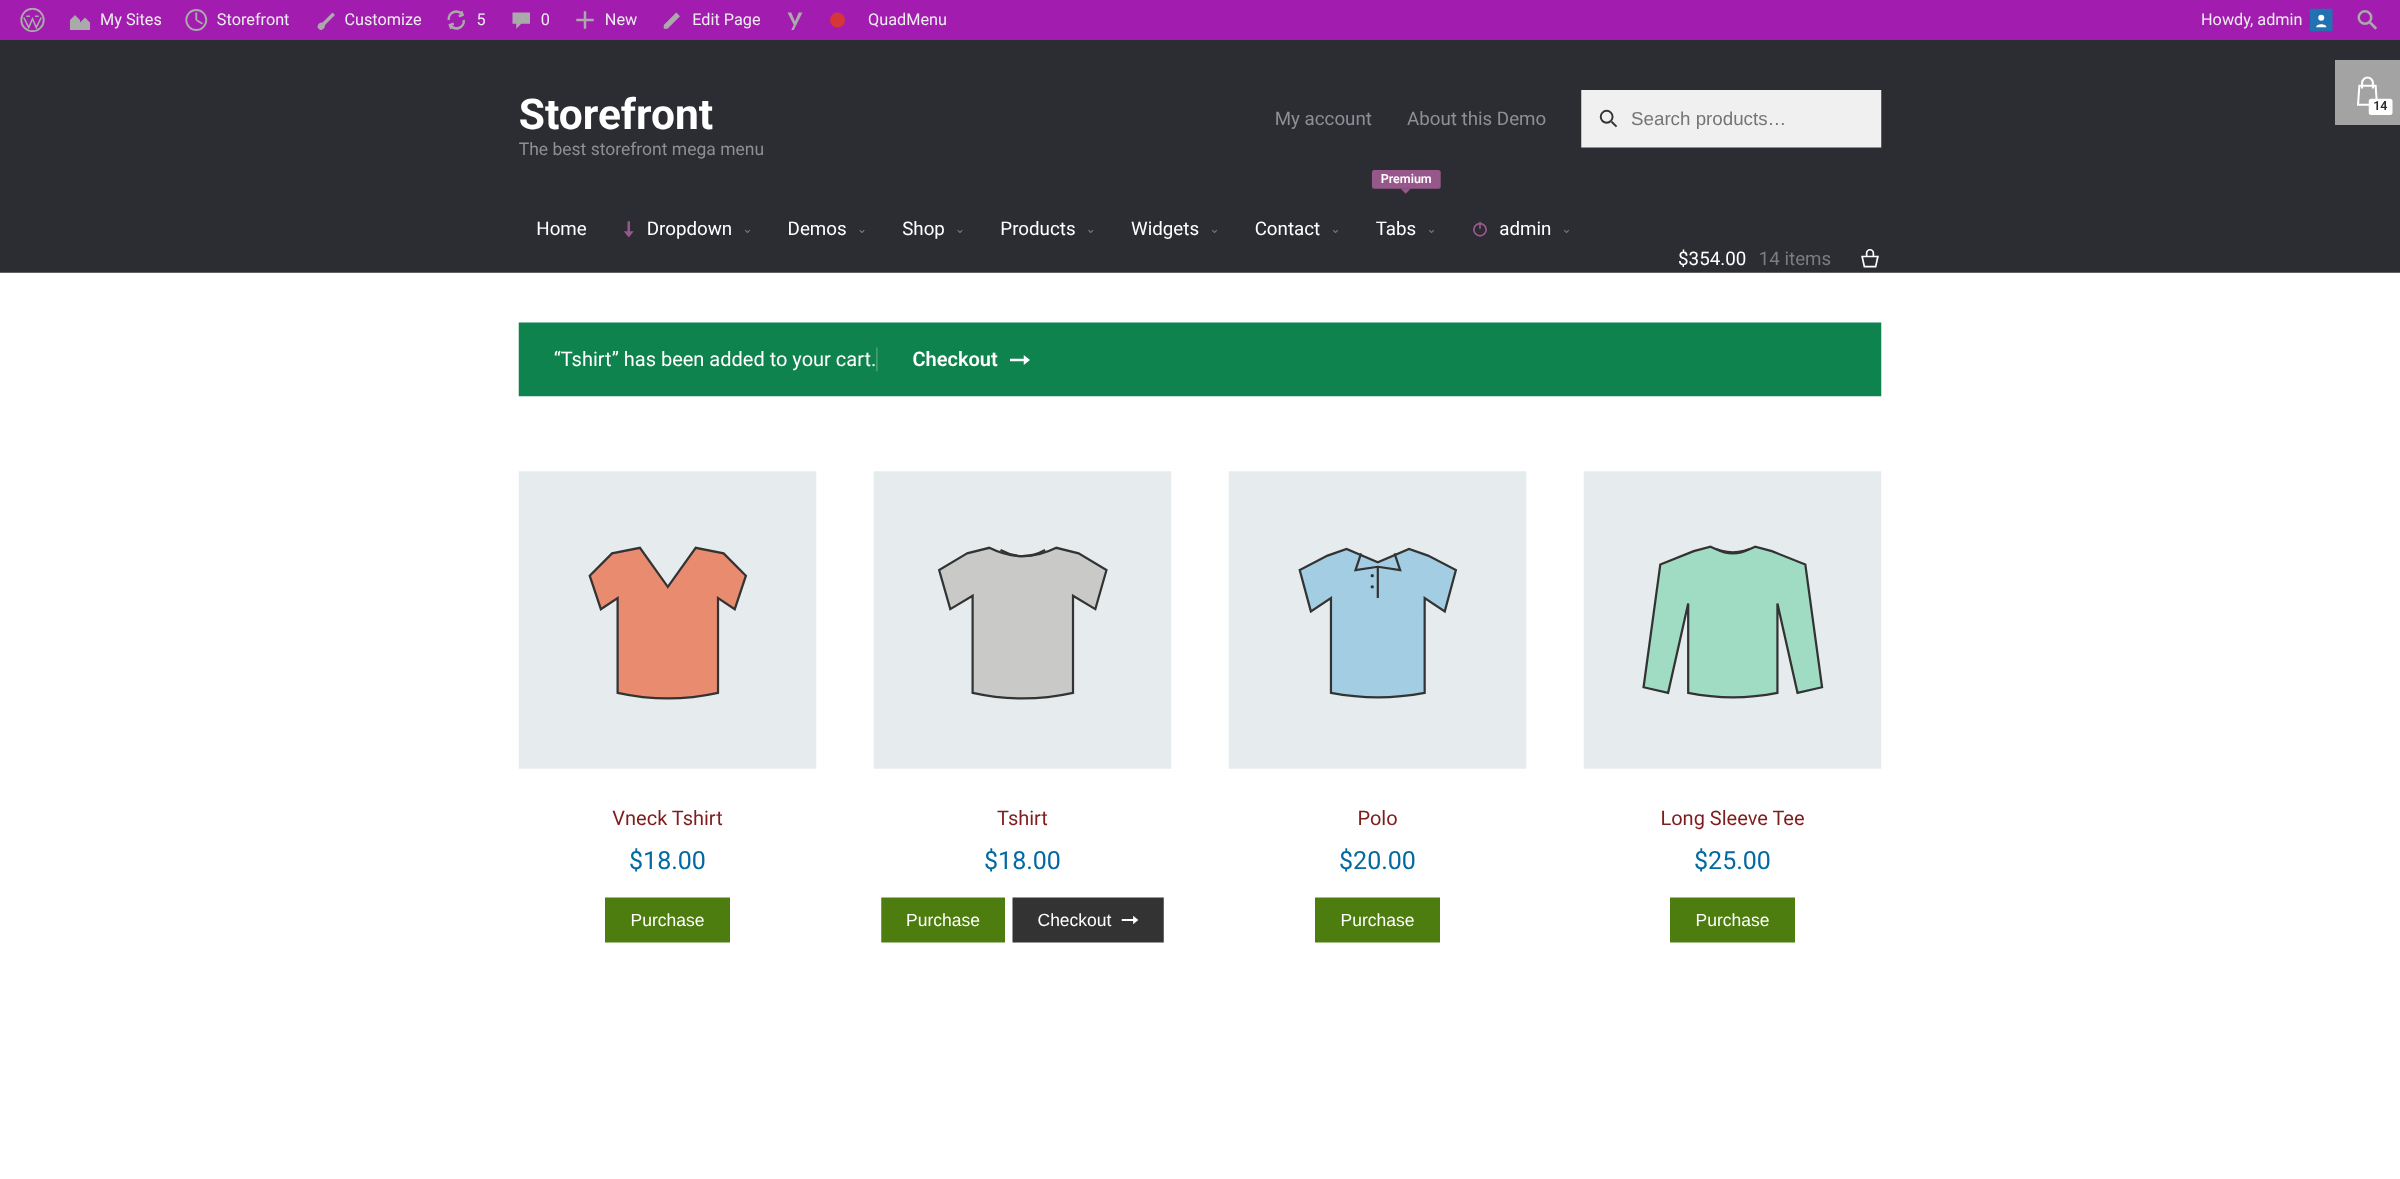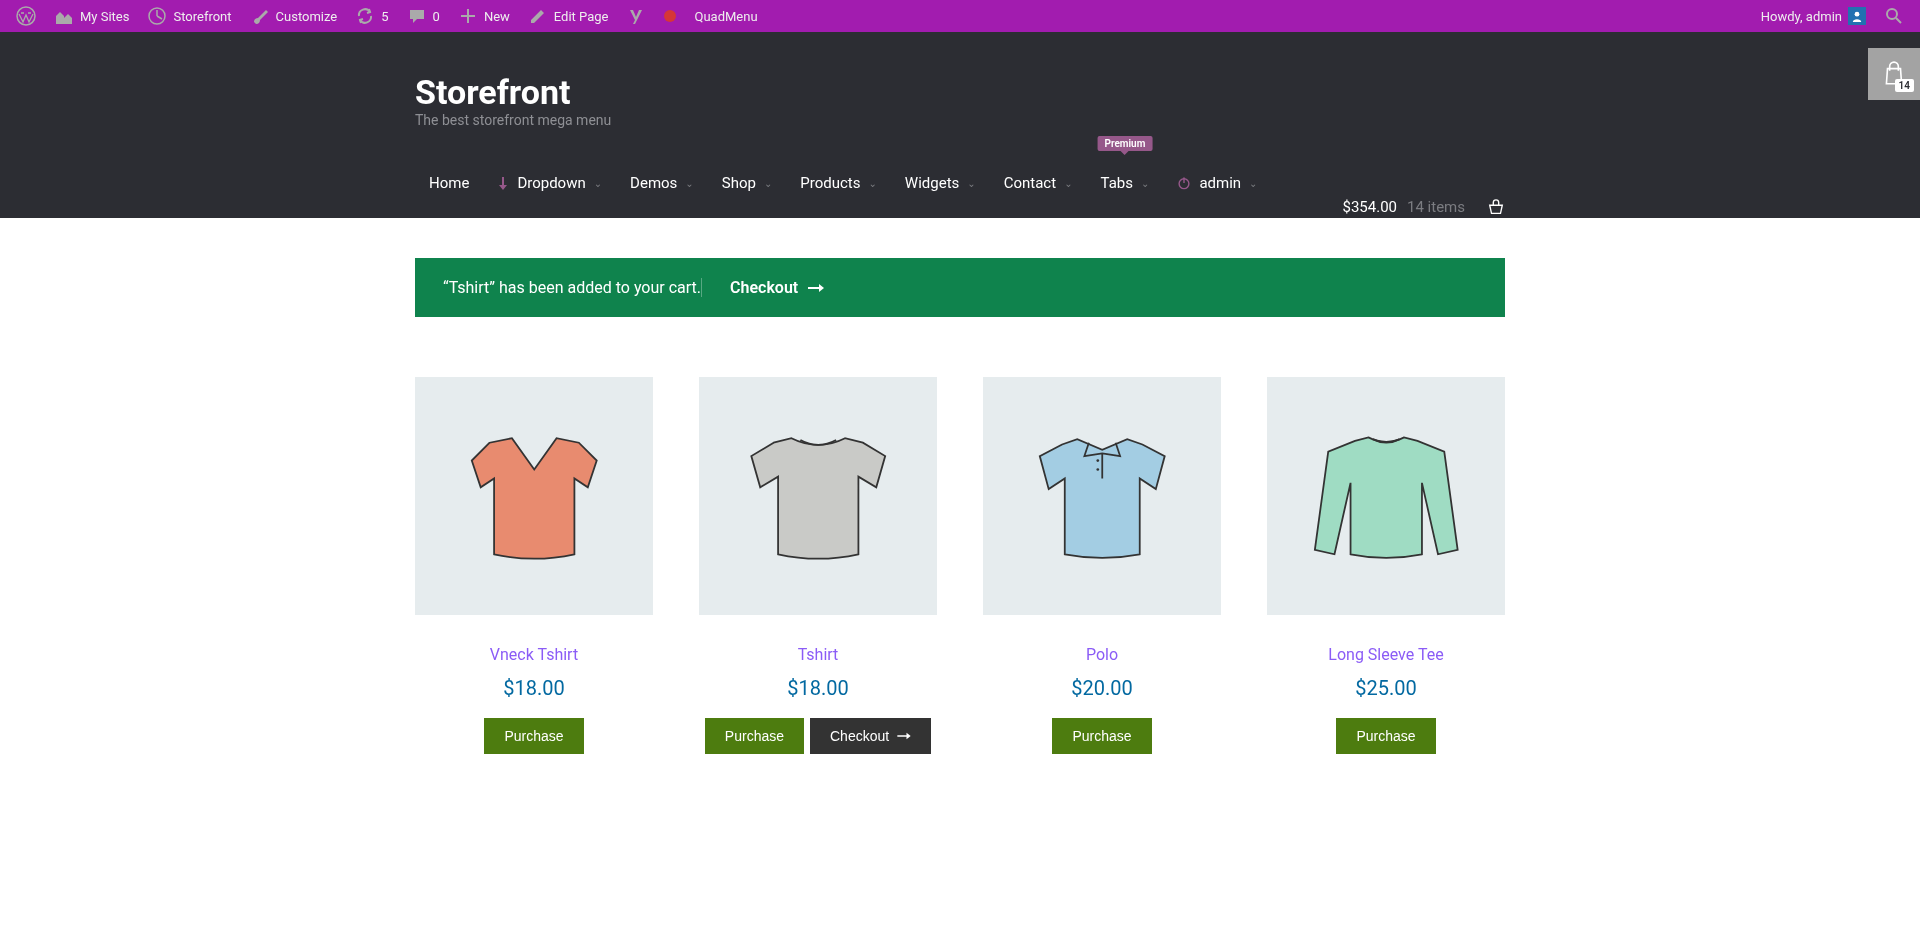--- a/index.html
+++ b/index.html
@@ -47,21 +47,21 @@
 
 .content { max-width: 1090px; margin: 0 auto; padding: 40px 0 60px; }
 .notice { background: #0f834d; color: #fff; padding: 20px 28px; display: flex; justify-content: flex-start; align-items: center; margin-bottom: 60px; }
 .notice-text { font-size: 16px; }
 .checkout-link { color: #fff; font-weight: 600; font-size: 16px; display: flex; align-items: center; gap: 10px; cursor: pointer; padding-left: 28px; border-left: 1px solid rgba(255,255,255,0.3); }
 
 
 .product-grid { display: grid; grid-template-columns: repeat(4, 1fr); gap: 46px; }
 .product { text-align: center; }
 .product-img { background: #e6ecee; width: 100%; aspect-ratio: 1/1; display: flex; align-items: center; justify-content: center; margin-bottom: 30px; }
-.product-name { font-size: 16px; color: #8b5cf6; margin-bottom: 12px; }
+.product-name { font-size: 16px; color: #7f1d1d; margin-bottom: 12px; }
 .product-price { font-size: 20px; color: #0369a1; margin-bottom: 18px; }
 .btn-row { display: flex; justify-content: center; gap: 6px; }
 .btn { padding: 10px 20px; font-size: 14px; font-weight: 500; cursor: pointer; border: none; color: #fff; }
 .btn-purchase { background: #4d7c0f; }
 .btn-checkout { background: #333; display: flex; align-items: center; gap: 8px; }
 
 
 .shirt-svg { width: 75%; height: 75%; }
 </style>
 </head>
@@ -168,20 +168,31 @@
         </span>
       </div>
   </div>
 </div>
 
 <div class="site-header">
   <div class="header-inner">
     <div class="branding">
       <h1>Storefront</h1>
       <p>The best storefront mega menu</p>
+    </div>
+    <div class="header-right">
+      <a class="header-link">My account</a>
+      <a class="header-link">About this Demo</a>
+      <div class="search-box">
+        <svg width="18" height="18" viewBox="0 0 20 20" fill="none" stroke="#333" stroke-width="2">
+            <circle cx="8" cy="8" r="6"></circle>
+            <path d="M13 13 L18 18"></path>
+          </svg>
+        <input type="text" placeholder="Search products…" style="">
+      </div>
     </div>
   </div>
 
   <div class="main-nav">
     <div class="nav-inner">
       <div class="nav-left">
         <div class="nav-item">
             <span>Home</span>
           </div>
         <div class="nav-item">

